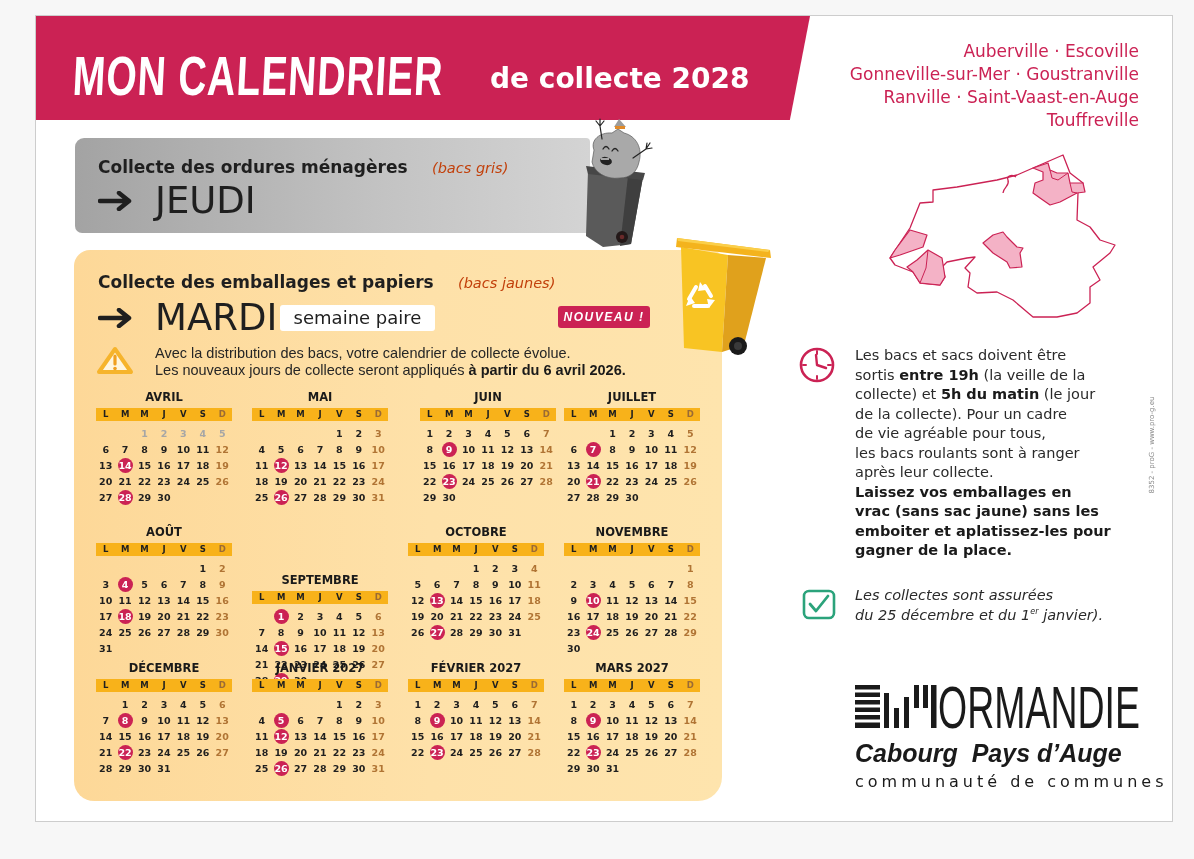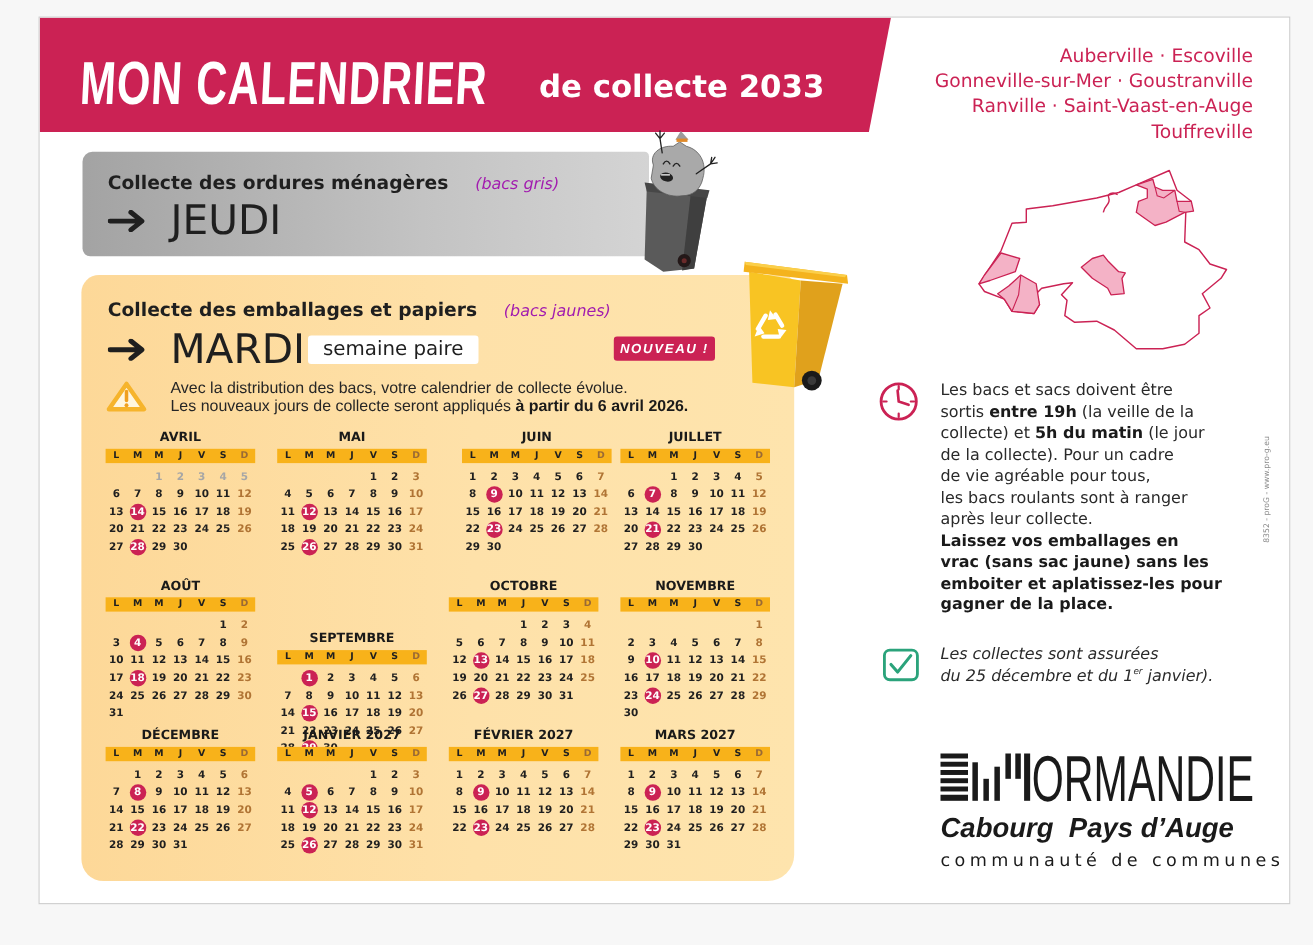--- a/index.html
+++ b/index.html
@@ -6,21 +6,21 @@
 html,body{margin:0;padding:0;}
 body{width:1194px;height:859px;background:#f7f7f7;position:relative;overflow:hidden;font-family:"DejaVu Sans",sans-serif;color:#1f1f1f;}
 .abs{position:absolute;}
 .card{left:35px;top:15px;width:1138px;height:807px;background:#ffffff;border:1px solid #cdcdcd;}
 .banner{left:36px;top:16px;width:774px;height:104px;background:#cb2254;clip-path:polygon(0 0,100% 0,97.4% 100%,0 100%);}
 .title-script{left:72px;top:56px;font-family:"Liberation Sans",sans-serif;font-weight:bold;font-size:46px;line-height:46px;color:#fff;letter-spacing:1px;white-space:nowrap;transform:scale(0.85,1.2) skewX(-4deg);transform-origin:0 85%;}
 .title-rest{left:490px;top:63px;font-family:"DejaVu Sans",sans-serif;font-weight:bold;font-size:28px;line-height:32px;color:#fff;white-space:nowrap;}
 .communes{right:55px;top:40px;text-align:right;font-size:17px;line-height:23px;color:#cb2254;white-space:nowrap;}
 .gray-box{left:75px;top:138px;width:515px;height:95px;border-radius:9px 4px 4px 7px;background:linear-gradient(90deg,#a3a3a3 0%,#c3c3c3 60%,#d4d4d4 100%);}
 .sec-title{font-weight:bold;font-size:17px;line-height:20px;color:#1f1f1f;white-space:nowrap;}
-.sec-bin{font-style:italic;font-size:14.5px;line-height:20px;color:#a21caf;white-space:nowrap;}
+.sec-bin{font-style:italic;font-size:14.5px;line-height:20px;color:#c2410c;white-space:nowrap;}
 .big-day{font-size:37px;line-height:43px;color:#1f1f1f;white-space:nowrap;}
 .yellow-panel{left:74px;top:250px;width:648px;height:551px;border-radius:16px 10px 24px 20px;background:linear-gradient(90deg,#fdd898 0%,#fee1a9 55%,#fee4ad 100%);}
 .freq-badge{left:280px;top:305px;width:155px;height:26px;background:#fff;border-radius:3px;text-align:center;font-size:18px;line-height:26px;color:#1f1f1f;white-space:nowrap;}
 .new-badge{left:558px;top:306px;width:92px;height:22px;background:#cb2254;border-radius:3px;text-align:center;font-family:"Liberation Sans",sans-serif;font-style:italic;font-weight:bold;font-size:12px;line-height:22px;letter-spacing:1.5px;color:#fff;white-space:nowrap;}
 .notice{left:155px;top:345px;font-family:"Liberation Sans",sans-serif;font-size:14.5px;line-height:17px;color:#262626;}
 .line{white-space:nowrap;}
 .rules{left:855px;top:346px;font-size:14.5px;line-height:19.5px;color:#2a2a2a;}
 .holidays{left:855px;top:586px;font-size:14.5px;line-height:19.5px;color:#2a2a2a;font-style:italic;}
 b{font-weight:bold;color:#1a1a1a;}
 sup{font-size:8px;vertical-align:6px;line-height:0;}
@@ -40,21 +40,21 @@
 .logo-tag{left:855px;top:772px;font-size:16px;line-height:20px;letter-spacing:4px;color:#1a1a1a;white-space:nowrap;}
 .credit{left:1098px;top:440px;width:108px;height:10px;font-size:7px;line-height:10px;color:#8a8a8a;text-align:center;white-space:nowrap;transform:rotate(-90deg);transform-origin:center;}
 </style>
 </head>
 <body>
 
 <div class="abs card"></div>
 
 <div class="abs banner"></div>
 <div class="abs title-script">MON CALENDRIER</div>
-<div class="abs title-rest">de collecte 2033</div>
+<div class="abs title-rest">de collecte 2028</div>
 
 <div class="abs communes">
   <div>Auberville · Escoville</div>
   <div>Gonneville-sur-Mer · Goustranville</div>
   <div>Ranville · Saint-Vaast-en-Auge</div>
   <div>Touffreville</div>
 </div>
 
 <svg class="abs" style="left:885px;top:150px;" width="235" height="175" viewBox="885 150 235 175">
   <polygon points="890,258 910,228 920,203 933,202 933,190 957,187 997,180 1017,175 1033,168 1063,155 1070,173 1083,183 1078,193 1077,220 1090,227 1100,240 1115,245 1110,253 1093,267 1100,280 1090,287 1090,303 1077,313 1057,317 1033,317 1013,300 997,292 977,293 968,287 970,273 965,268 975,257 967,258 947,262 942,267 945,277 940,285 920,283 913,272 895,265" fill="#fff" stroke="#cb2254" stroke-width="1.3" stroke-linejoin="round"></polygon>

